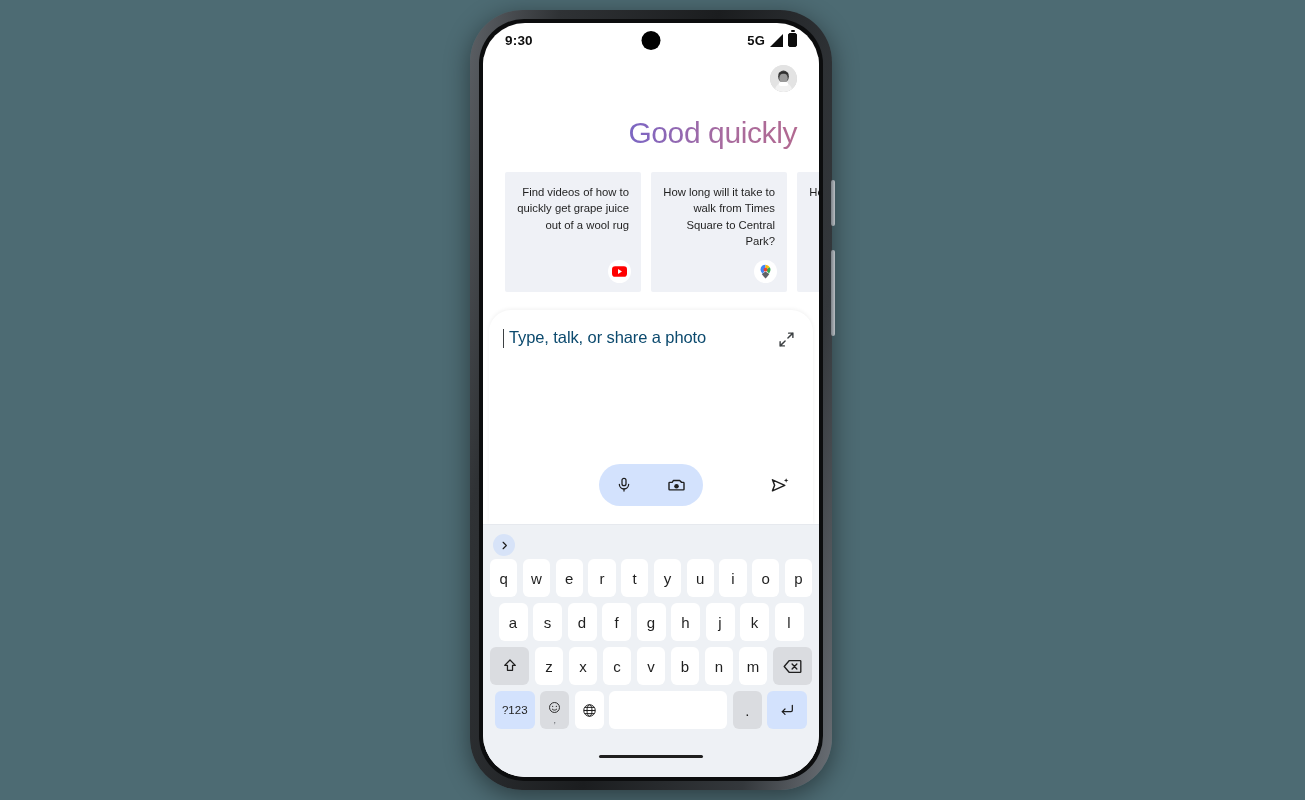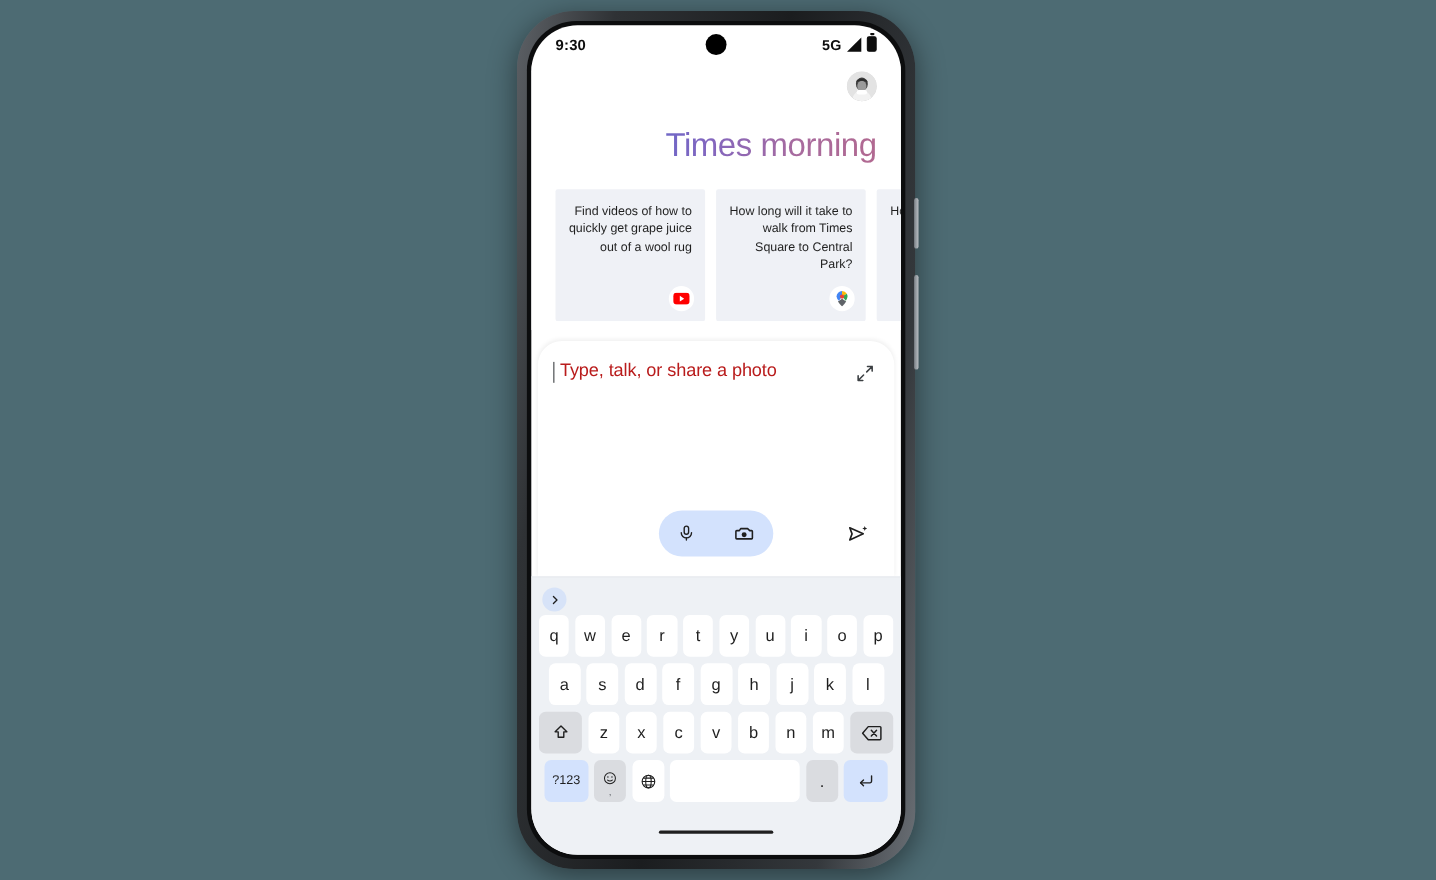--- a/index.html
+++ b/index.html
@@ -121,21 +121,21 @@
     background: #fff;
     border-top-left-radius: 22px; border-top-right-radius: 22px;
     margin: 10px 6px 0;
     box-shadow: 0 -1px 4px rgba(0,0,0,.06);
     display: flex; flex-direction: column;
     padding: 18px 16px 0;
     min-height: 0;
   }
   #compose-row { display: flex; align-items: flex-start; }
   #placeholder {
-    font-size: 16.5px; color: #b91c1c; letter-spacing: -.1px;
+    font-size: 16.5px; color: #0c4a6e; letter-spacing: -.1px;
     position: relative; padding-left: 4px;
   }
   #caret {
     position: absolute; left: -2px; top: 1px;
     width: 1.4px; height: 19px; background: #3c4043;
   }
   #expand-btn {
     margin-left: auto; width: 22px; height: 22px;
     display: flex; align-items: center; justify-content: center;
     cursor: pointer;
@@ -236,21 +236,21 @@
                   <path d="M7 40c0-8.5 5.8-14 13-14s13 5.5 13 14z" fill="#f2f2f2"></path>
                   <ellipse cx="20" cy="17" rx="8" ry="9" fill="#3d3d3d"></ellipse>
                   <ellipse cx="20" cy="19.5" rx="6.2" ry="7" fill="#9a9a9a"></ellipse>
                   <path d="M12 14c1.5-5 14.5-5 16 0-3-2-13-2-16 0z" fill="#2b2b2b"></path>
                   <rect x="13" y="25" width="14" height="6" rx="3" fill="#ffffff"></rect>
                 </g>
               </svg>
             </div>
           </div>
 
-          <div id="greeting">Times morning</div>
+          <div id="greeting">Good quickly</div>
 
           <div id="cards">
             <div class="card">
               <div class="card-text">Find videos of how to quickly get grape juice out of a wool rug</div>
               <div class="card-badge">
                 <svg width="15" height="11" viewBox="0 0 24 17">
                   <rect x="0" y="0" width="24" height="17" rx="5" fill="#ff0000"></rect>
                   <polygon points="9.6,4.4 16,8.5 9.6,12.6" fill="#ffffff"></polygon>
                 </svg>
               </div>

